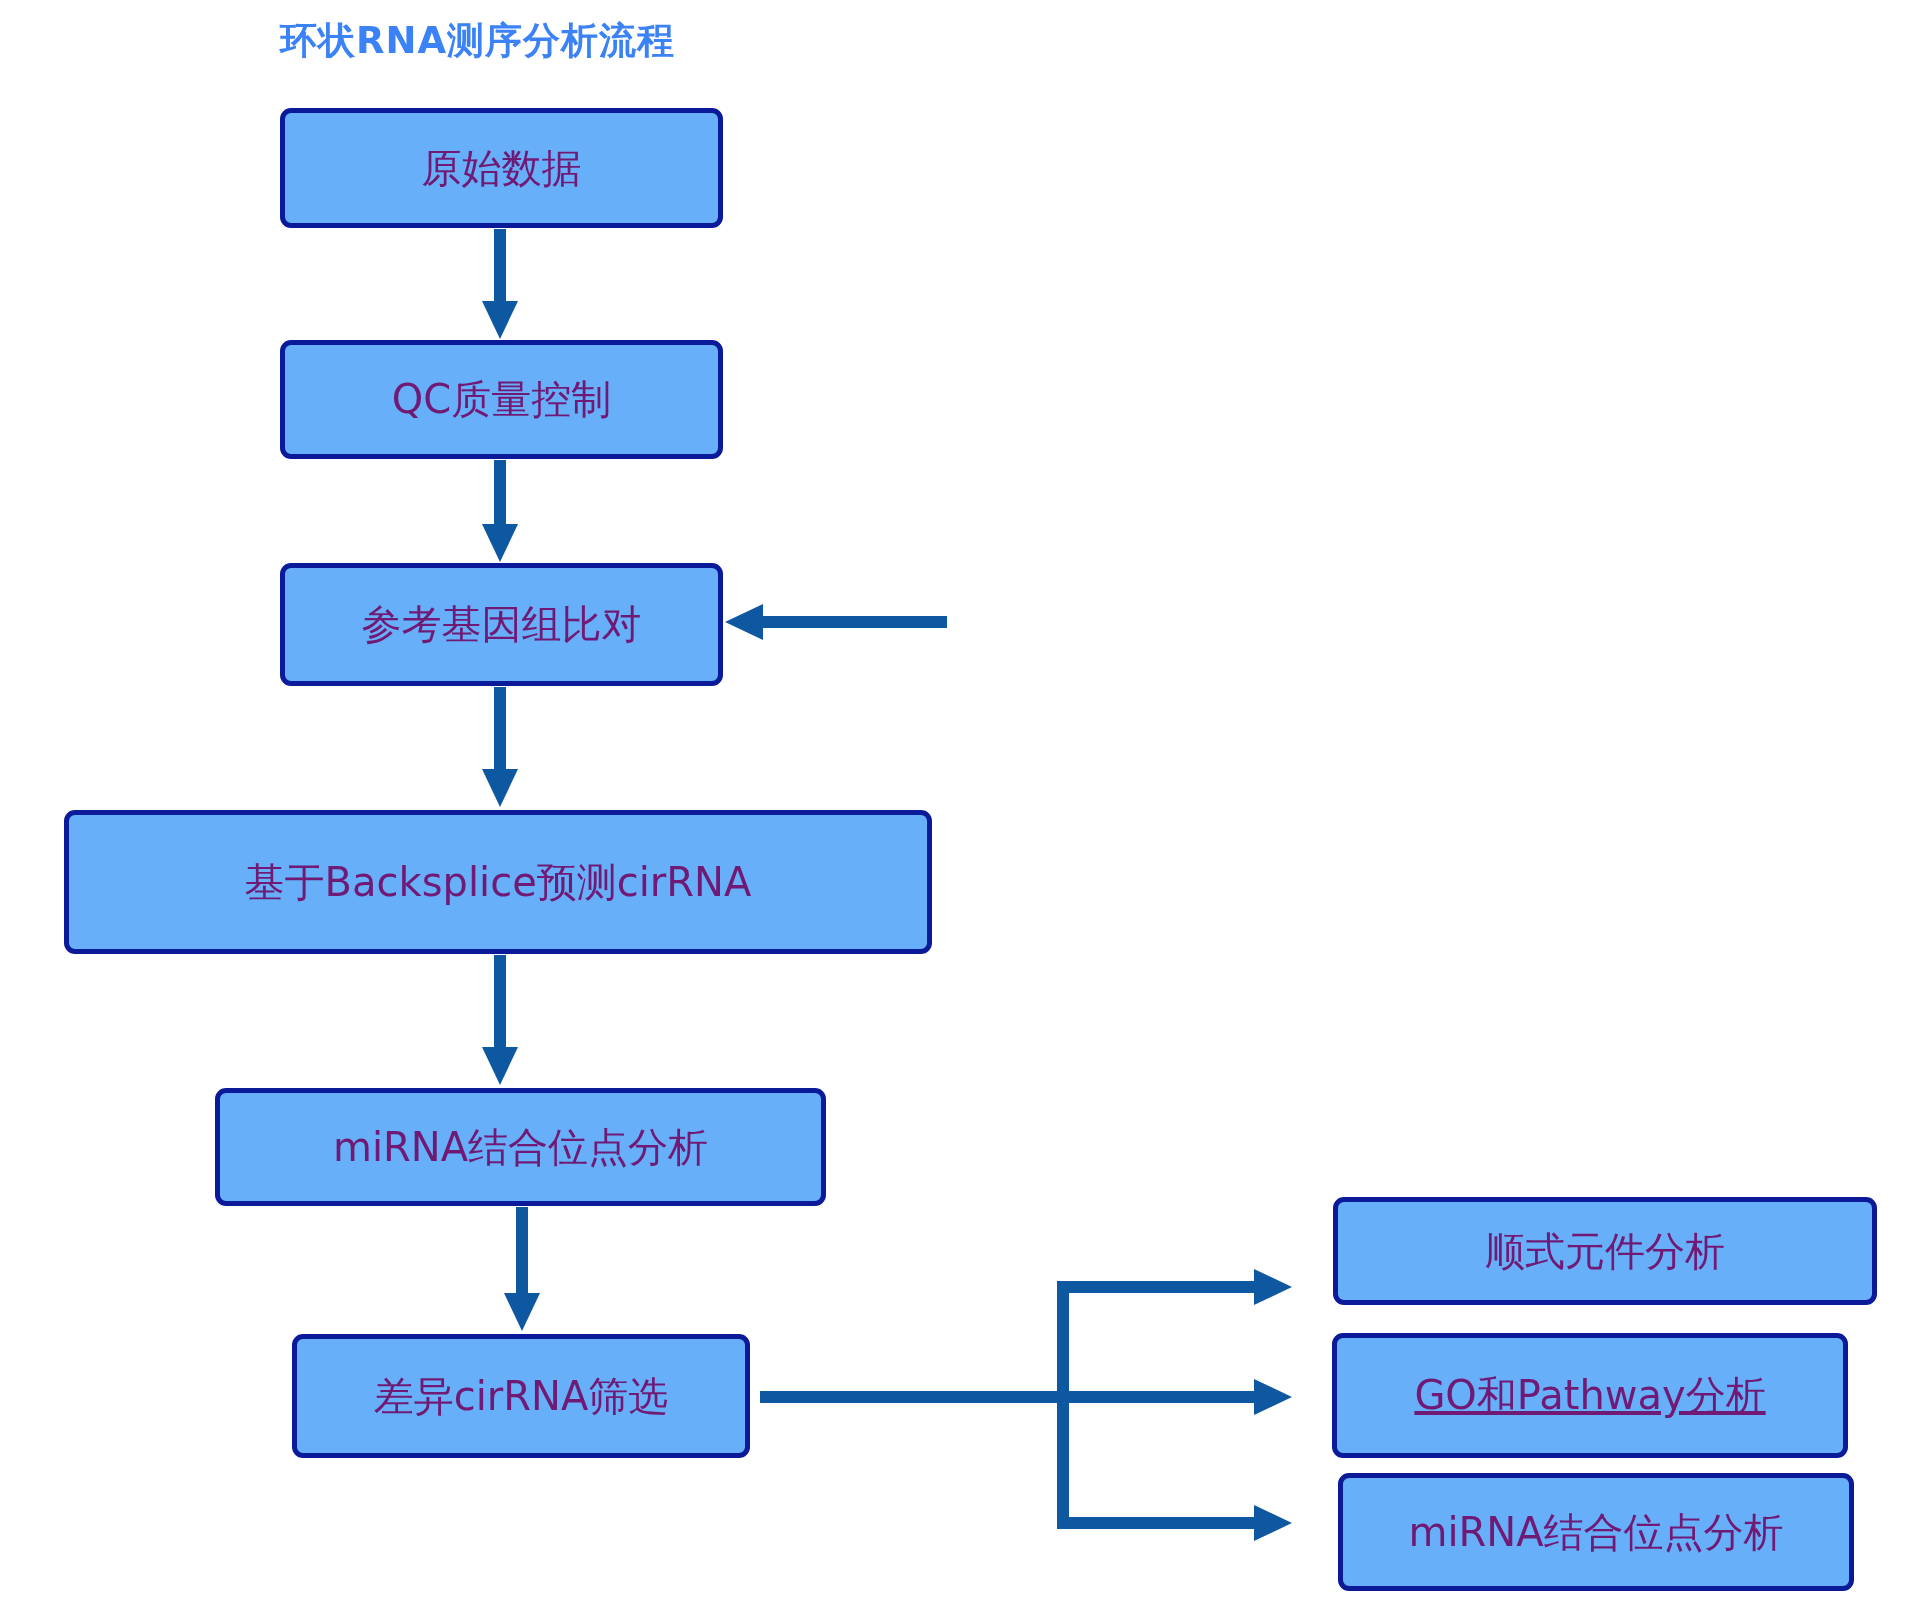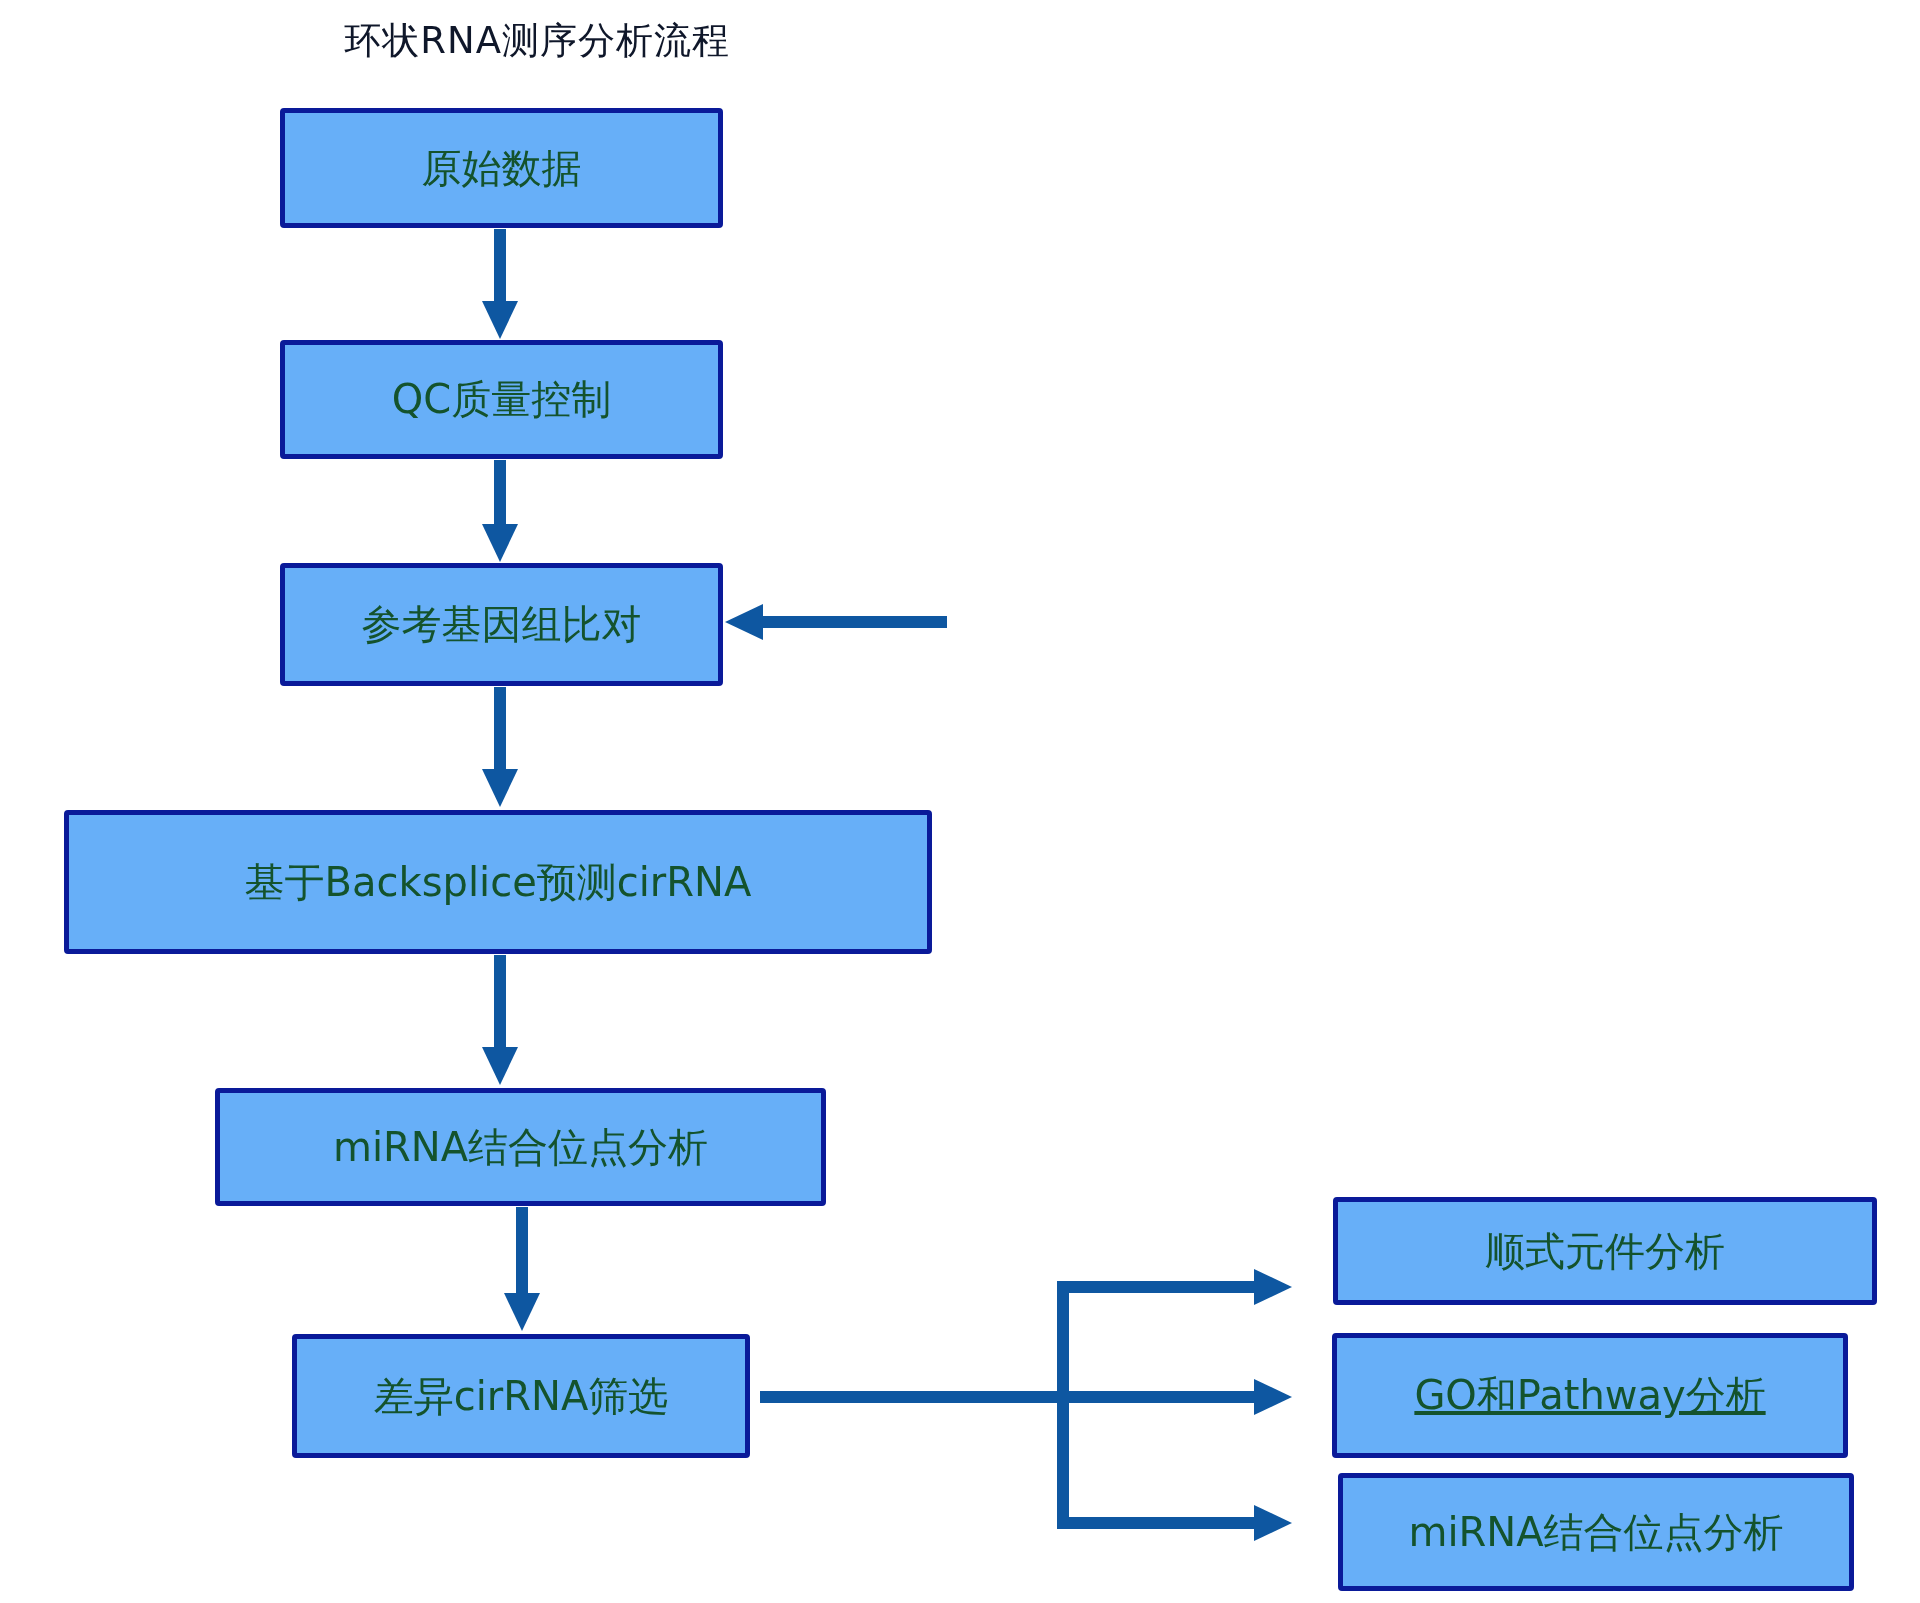--- a/index.html
+++ b/index.html
@@ -13,36 +13,36 @@
     width: 1920px;
     height: 1603px;
     background: #ffffff;
     overflow: hidden;
   }
   #diagram-title {
     position: absolute;
     left: 280px;
     top: 16px;
     width: 450px;
-    text-align: right;
+    text-align: left;
     font-size: 37px;
-    font-weight: 400;
-    color: #0f172a;
+    font-weight: 700;
+    color: #3b82f6;
     letter-spacing: 1px;
   }
   .node {
     position: absolute;
     box-sizing: border-box;
     background: #67aff8;
     border: 5px solid #0a1a99;
-    border-radius: 4px;
+    border-radius: 11px;
     display: flex;
     align-items: center;
     justify-content: center;
-    color: #14532d;
+    color: #701a75;
     font-size: 40px;
     font-weight: 400;
     text-align: center;
     white-space: nowrap;
   }
   #node-raw-data              { left: 280px;  top: 108px;  width: 443px; height: 120px; }
   #node-qc                    { left: 280px;  top: 340px;  width: 443px; height: 119px; }
   #node-genome-alignment      { left: 280px;  top: 563px;  width: 443px; height: 123px; }
   #node-backsplice-prediction { left: 64px;   top: 810px;  width: 868px; height: 144px; text-align: right; }
   #node-expression-estimation { left: 215px;  top: 1088px; width: 611px; height: 118px; }

